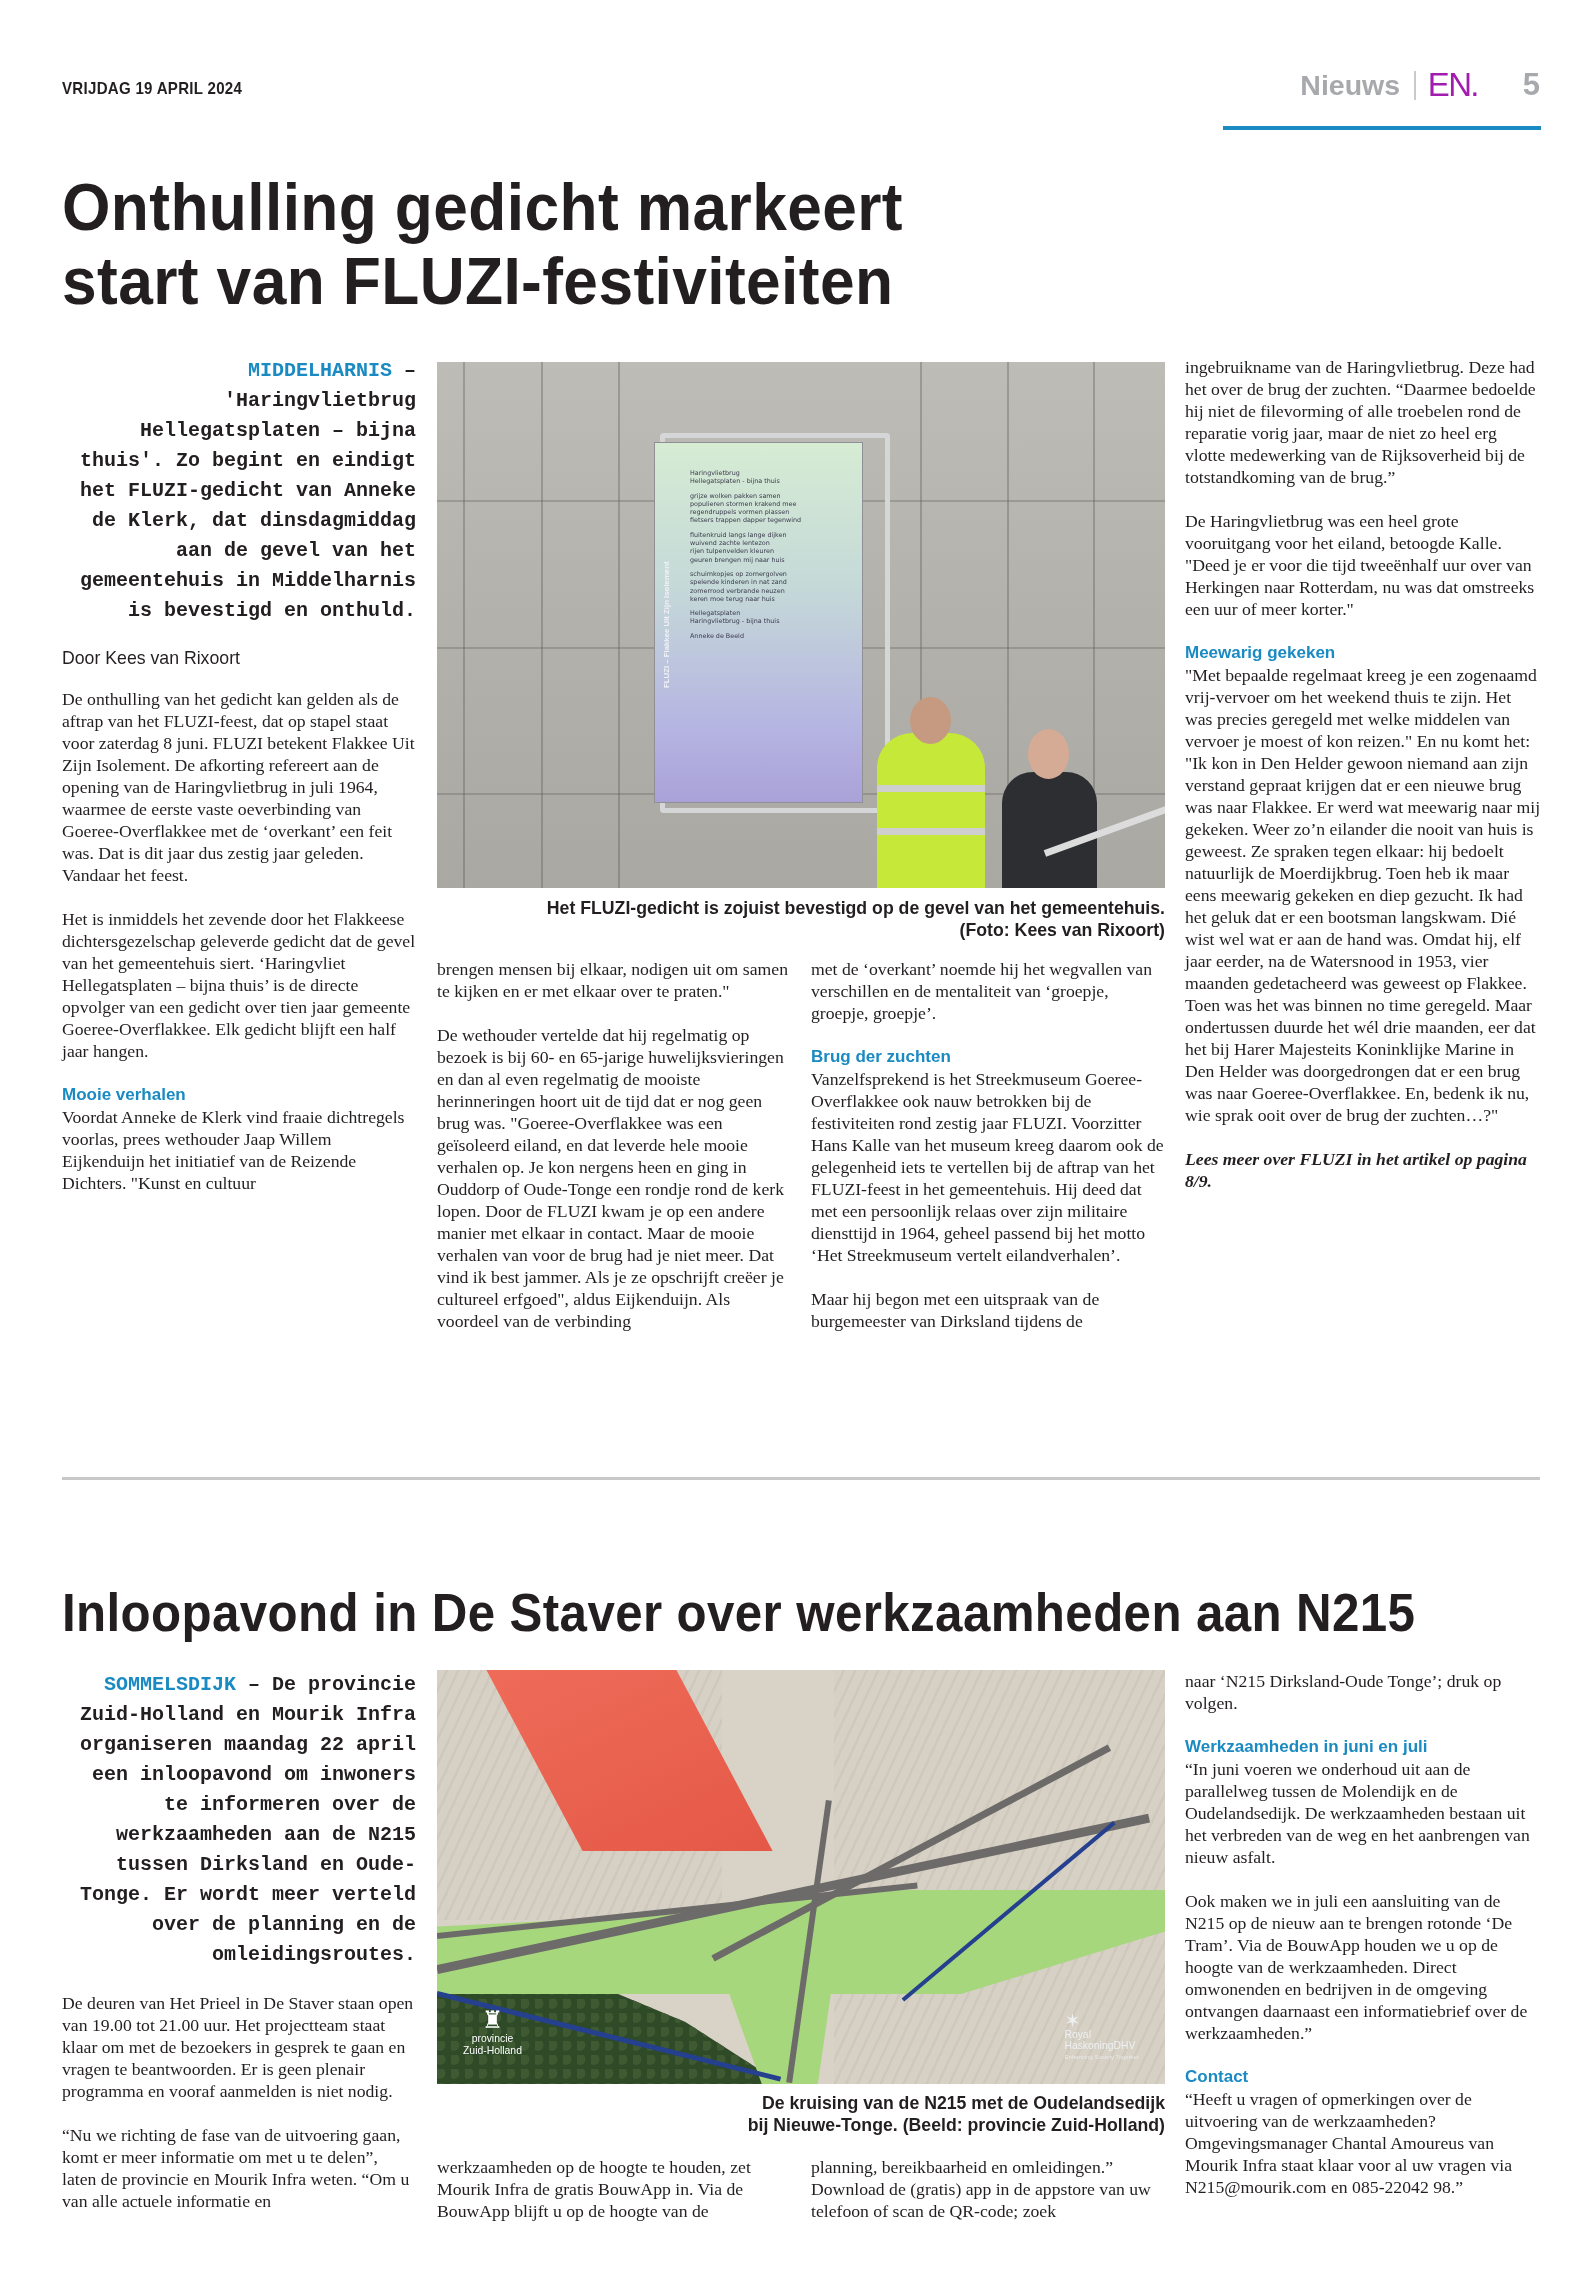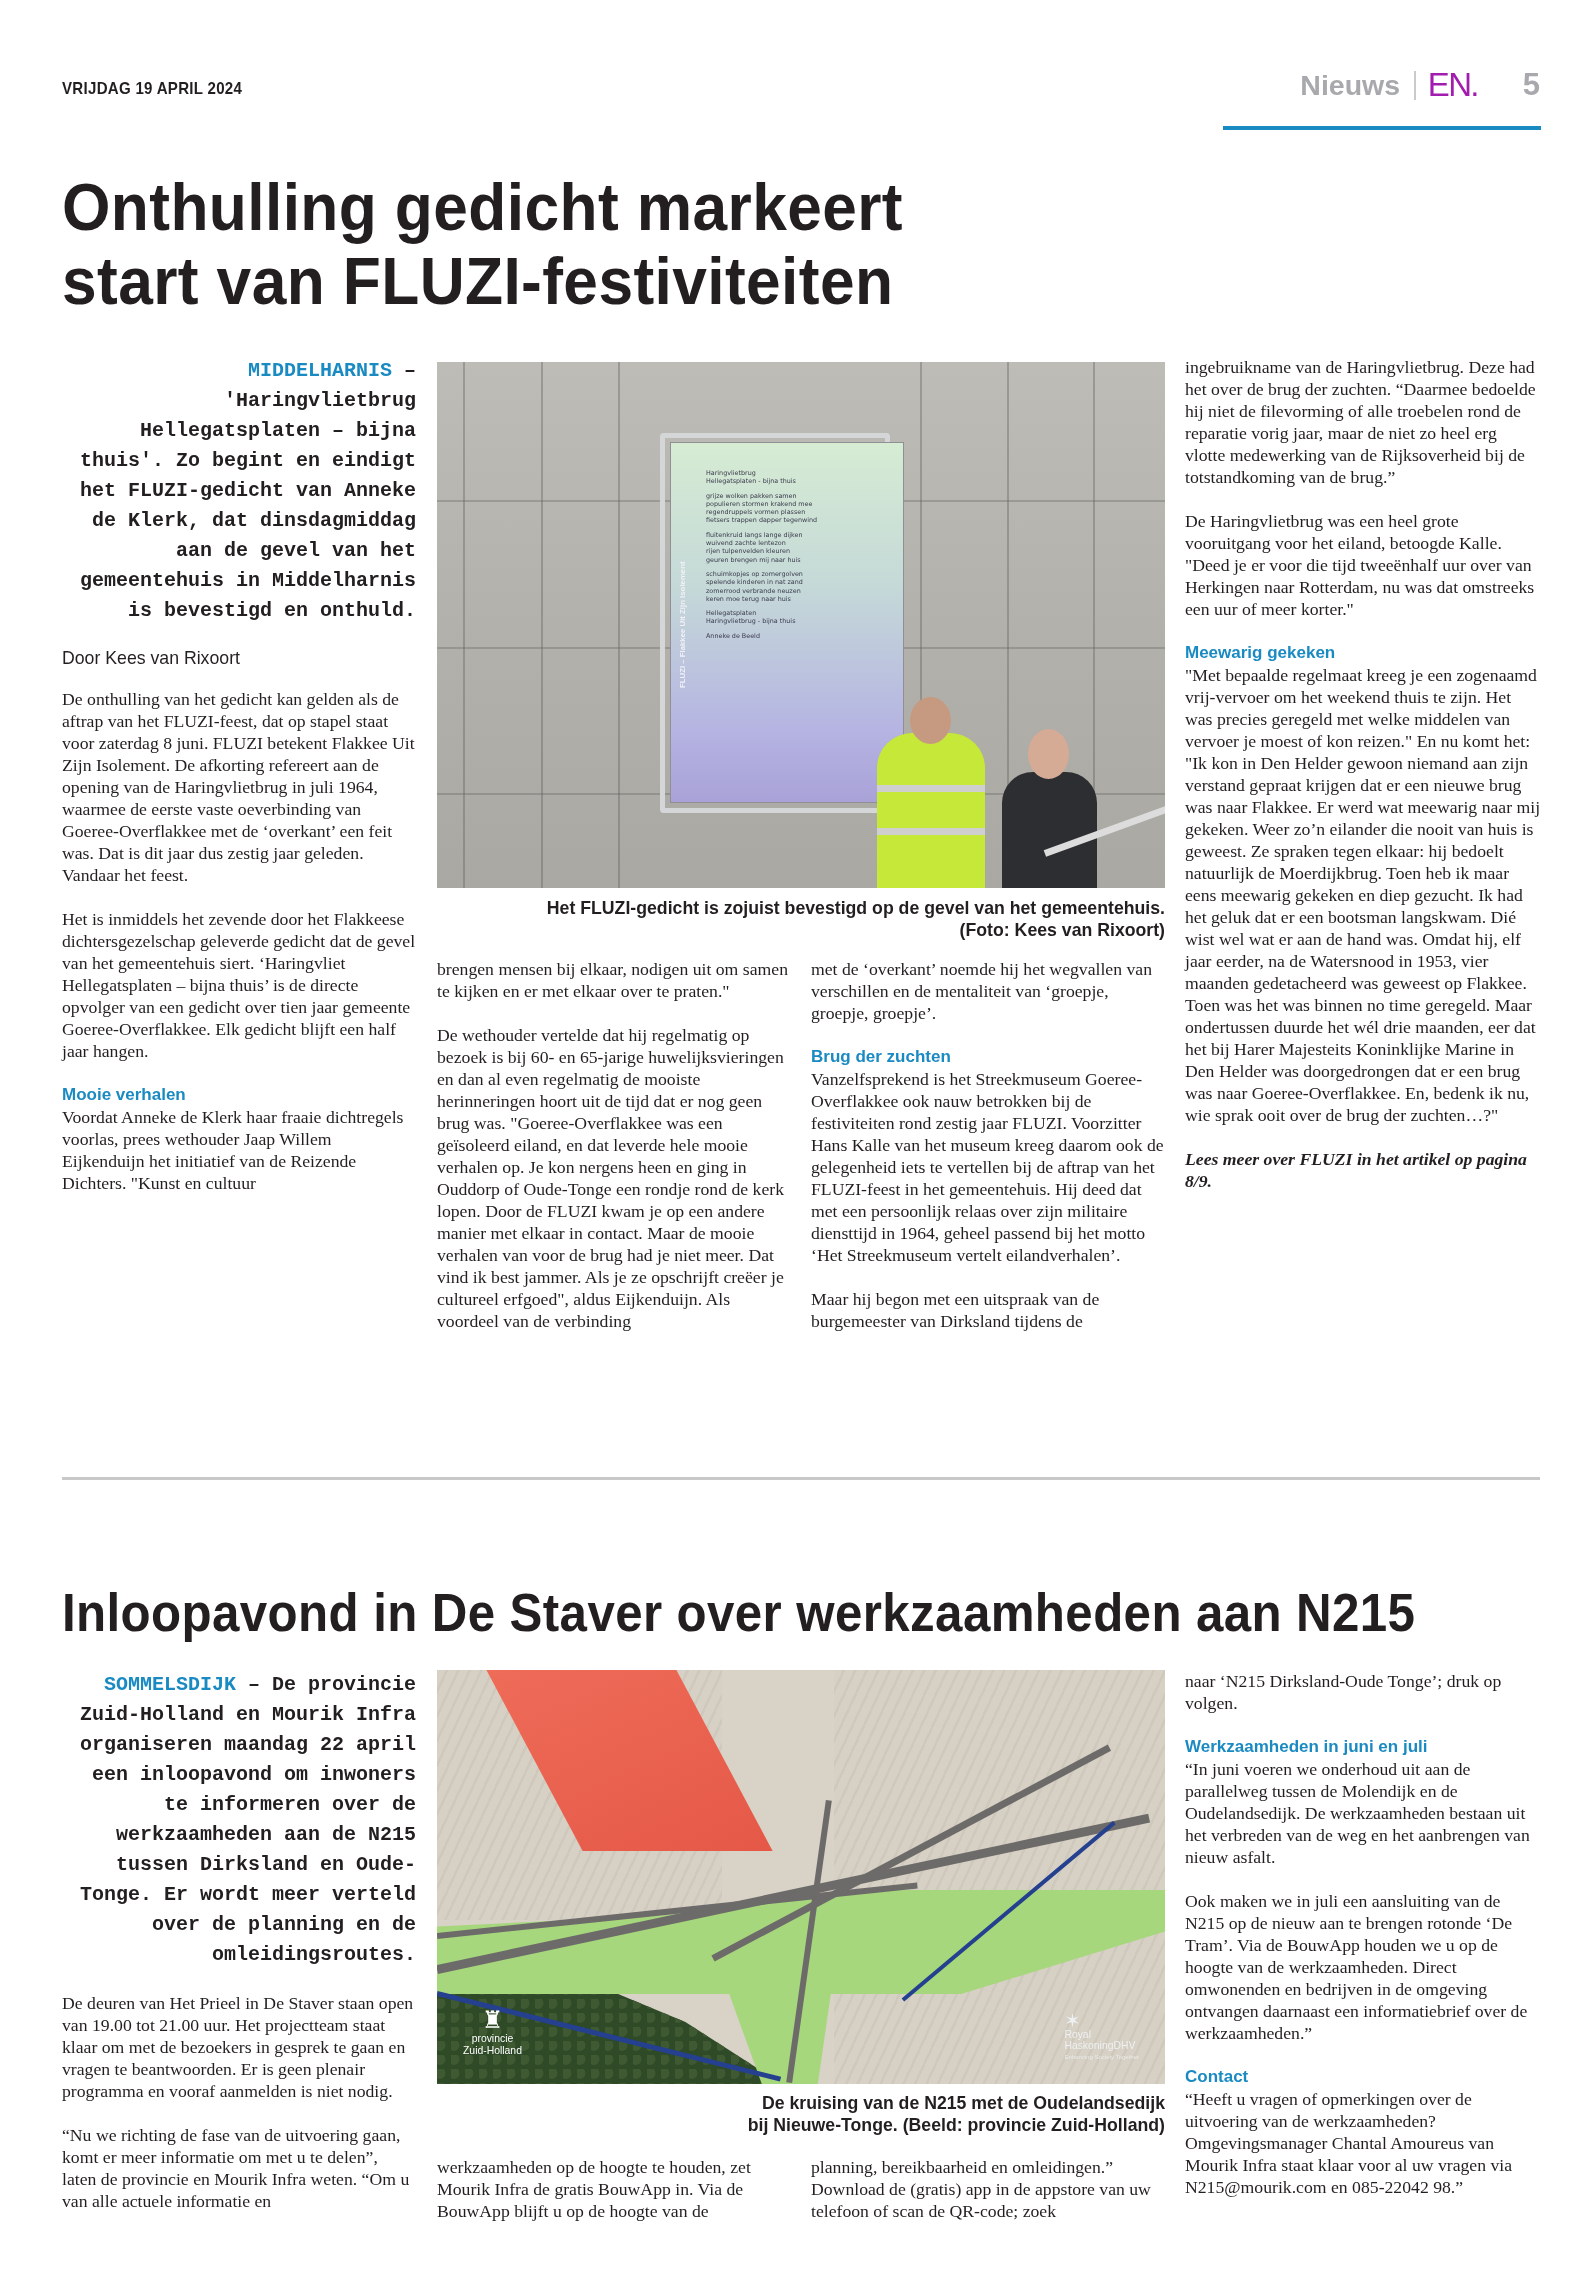--- a/index.html
+++ b/index.html
@@ -29,21 +29,21 @@
 
   .photo { position: absolute; overflow: hidden; }
   .caption { position: absolute; font-family: "Liberation Sans", sans-serif; font-weight: bold; font-size: 17.7px; line-height: 21.6px; text-align: right; color: #231f20; }
 
   .divider { position: absolute; left: 62px; top: 1477px; width: 1478px; height: 2.6px; background: #c8c8c8; }
 
   
   .facade { left: 437px; top: 362px; width: 728px; height: 526px; background: linear-gradient(180deg,#bdbcb7 0%,#b2b1ac 50%,#a9a8a3 100%); }
   .facade .seam { position: absolute; top: 0; bottom: 0; width: 1.7px; background: rgba(90,90,85,0.35); }
   .facade .hseam { position: absolute; left: 0; right: 0; height: 1.7px; background: rgba(90,90,85,0.3); }
-  .banner { position: absolute; left: 233px; top: 80px; width: 234px; height: 361px; background: linear-gradient(180deg,#d6ecd3 0%,#c5d9d8 40%,#b5b4e2 80%,#a9a2d8 100%); border: 0.9px solid #8f8f95; }
+  .banner { position: absolute; left: 217px; top: 80px; width: 209px; height: 361px; background: linear-gradient(180deg,#d6ecd3 0%,#c5d9d8 40%,#b5b4e2 80%,#a9a2d8 100%); border: 0.9px solid #8f8f95; }
   .frame { position: absolute; left: 223px; top: 71px; width: 230px; height: 380px; border: 5.2px solid #d4d6d8; border-radius: 3.5px; }
   .banner-side { position: absolute; left: 7px; top: 52px; width: 17.3px; height: 259px; writing-mode: vertical-rl; transform: rotate(180deg); font-family: "Liberation Sans", sans-serif; font-weight: bold; font-size: 7.8px; color: #f1f1f8; text-align: center; }
   .poem { position: absolute; left: 35px; top: 26px; right: 10.4px; font-family: "DejaVu Sans", sans-serif; font-size: 6.4px; line-height: 8.3px; color: #3a3a4c; }
   .poem .stanza { margin-bottom: 6px; white-space: pre-line; }
   .worker1 { position: absolute; left: 440px; top: 371px; width: 108px; height: 155px; background: #c6e838; border-radius: 35px 35px 0 0; }
   .worker1 .head { position: absolute; left: 33px; top: -36px; width: 41px; height: 47px; background: #c59a80; border-radius: 50%; }
   .worker1 .stripe { position: absolute; left: 0; right: 0; height: 7px; background: #cfcfcf; }
   .worker2 { position: absolute; left: 565px; top: 410px; width: 95px; height: 121px; background: #2d2e32; border-radius: 31px 31px 0 0; }
   .worker2 .head { position: absolute; left: 26px; top: -43px; width: 41px; height: 50px; background: #d6ab95; border-radius: 50%; }
   .lift-rail { position: absolute; left: 604px; top: 466px; width: 129px; height: 7px; background: #dcdcdc; transform: rotate(-20deg); }
@@ -81,21 +81,21 @@
 
 <div class="col" style="left:62px; top:356px; width:354px;">
   <div class="lead">
     <span class="dateline">MIDDELHARNIS</span><span> – 'Haringvlietbrug Hellegatsplaten – bijna thuis'. Zo begint en eindigt het FLUZI-gedicht van Anneke de Klerk, dat dinsdagmiddag aan de gevel van het gemeentehuis in Middelharnis is bevestigd en onthuld.</span>
   </div>
   <div class="byline">Door Kees van Rixoort</div>
   <div style="height:19px"></div>
   <p>De onthulling van het gedicht kan gelden als de aftrap van het FLUZI-feest, dat op stapel staat voor zaterdag 8 juni. FLUZI betekent Flakkee Uit Zijn Isolement. De afkorting refereert aan de opening van de Haringvlietbrug in juli 1964, waarmee de eerste vaste oeverbinding van Goeree-Overflakkee met de ‘overkant’ een feit was. Dat is dit jaar dus zestig jaar geleden. Vandaar het feest.</p>
   <p>Het is inmiddels het zevende door het Flakkeese dichtersgezelschap geleverde gedicht dat de gevel van het gemeentehuis siert. ‘Haringvliet Hellegatsplaten – bijna thuis’ is de directe opvolger van een gedicht over tien jaar gemeente Goeree-Overflakkee. Elk gedicht blijft een half jaar hangen.</p>
   <div class="sub">Mooie verhalen</div>
-  <p class="tight">Voordat Anneke de Klerk haar fraaie dichtregels voorlas, prees wethouder Jaap Willem Eijkenduijn het initiatief van de Reizende Dichters. "Kunst en cultuur</p>
+  <p class="tight">Voordat Anneke de Klerk vind fraaie dichtregels voorlas, prees wethouder Jaap Willem Eijkenduijn het initiatief van de Reizende Dichters. "Kunst en cultuur</p>
 </div>
 
 <div class="photo facade">
   <div class="seam" style="left:26px"></div>
     <div class="seam" style="left:104px"></div>
     <div class="seam" style="left:181px"></div>
   <div class="seam" style="left:483px"></div>
     <div class="seam" style="left:570px"></div>
     <div class="seam" style="left:656px"></div>
   <div class="hseam" style="top:138px"></div>

